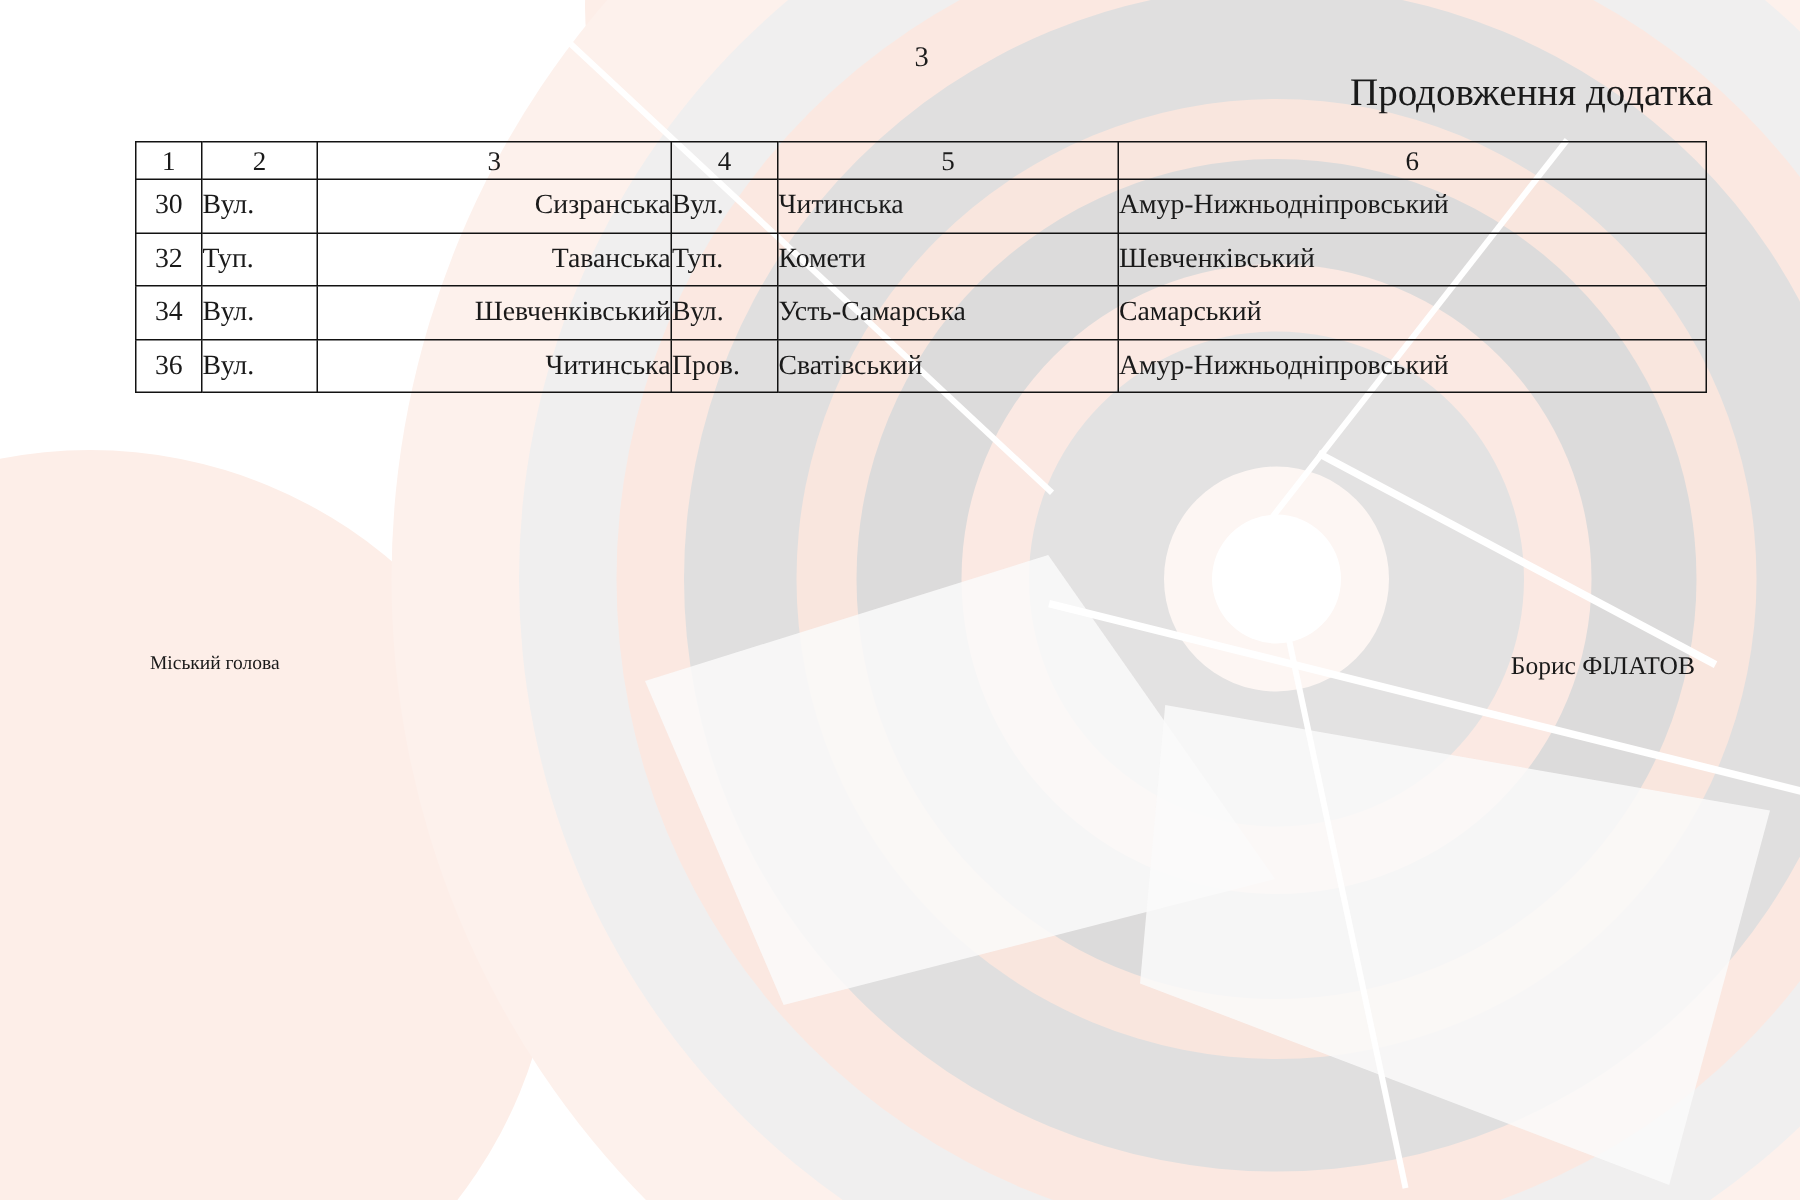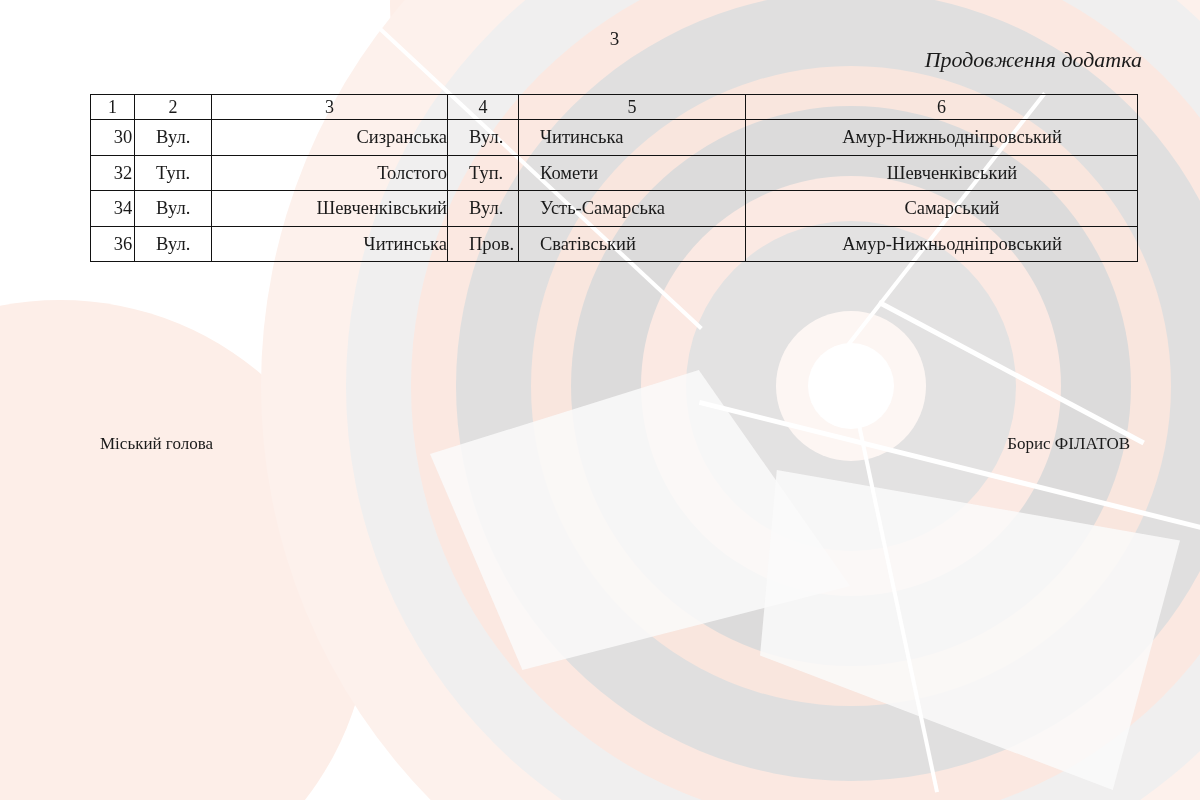--- a/index.html
+++ b/index.html
@@ -95,23 +95,22 @@
     width: 1229px;
     text-align: center;
     font-size: 19px;
     letter-spacing: 0.2px;
   }
 
   .appendix-note {
     position: absolute;
     right: 58px;
     top: 47px;
-    font-size: 22px;
+    font-size: 26px;
     white-space: nowrap;
-    font-style: italic;
   }
 
   .street-table {
     position: absolute;
     left: 90px;
     top: 94px;
     width: 1041px;
     border-collapse: collapse;
     table-layout: fixed;
     font-size: 18.5px;
@@ -128,42 +127,41 @@
   .street-table thead td {
     height: 24px;
     text-align: center;
     font-size: 18px;
     line-height: 24px;
   }
 
   .street-table tbody td {
     height: 34.5px;
     line-height: 34.5px;
-    padding-left: 21px;
   }
 
   .c-num   { width: 43px;  text-align: center; }
   .c-type1 { width: 76px;  text-align: left; padding-left: 3px; }
   .c-name1 { width: 235px; text-align: right; padding-left: 10px; }
   .c-type2 { width: 70px;  text-align: left; padding-left: 4px; }
   .c-name2 { width: 226px; text-align: left; padding-left: 10px; }
-  .c-district { width: 391px; text-align: center; padding-left: 10px; }
+  .c-district { width: 391px; text-align: left; padding-left: 10px; }
 
   .signature-row {
     position: absolute;
     left: 0;
     top: 434px;
     width: 1200px;
     height: 26px;
   }
   .sig-title {
     position: absolute;
     left: 100px;
     top: 0;
-    font-size: 17px;
+    font-size: 13px;
     white-space: nowrap;
     text-align: right;
   }
   .sig-name {
     position: absolute;
     right: 70px;
     top: 0;
     font-size: 17px;
     white-space: nowrap;
   }
@@ -217,21 +215,21 @@
           <td class="c-num">30</td>
           <td class="c-type1">Вул.</td>
           <td class="c-name1">Сизранська</td>
           <td class="c-type2">Вул.</td>
           <td class="c-name2">Читинська</td>
           <td class="c-district">Амур-Нижньодніпровський</td>
         </tr>
         <tr>
           <td class="c-num">32</td>
           <td class="c-type1">Туп.</td>
-          <td class="c-name1">Толстого</td>
+          <td class="c-name1">Таванська</td>
           <td class="c-type2">Туп.</td>
           <td class="c-name2">Комети</td>
           <td class="c-district">Шевченківський</td>
         </tr>
         <tr>
           <td class="c-num">34</td>
           <td class="c-type1">Вул.</td>
           <td class="c-name1">Шевченківський</td>
           <td class="c-type2">Вул.</td>
           <td class="c-name2">Усть-Самарська</td>

